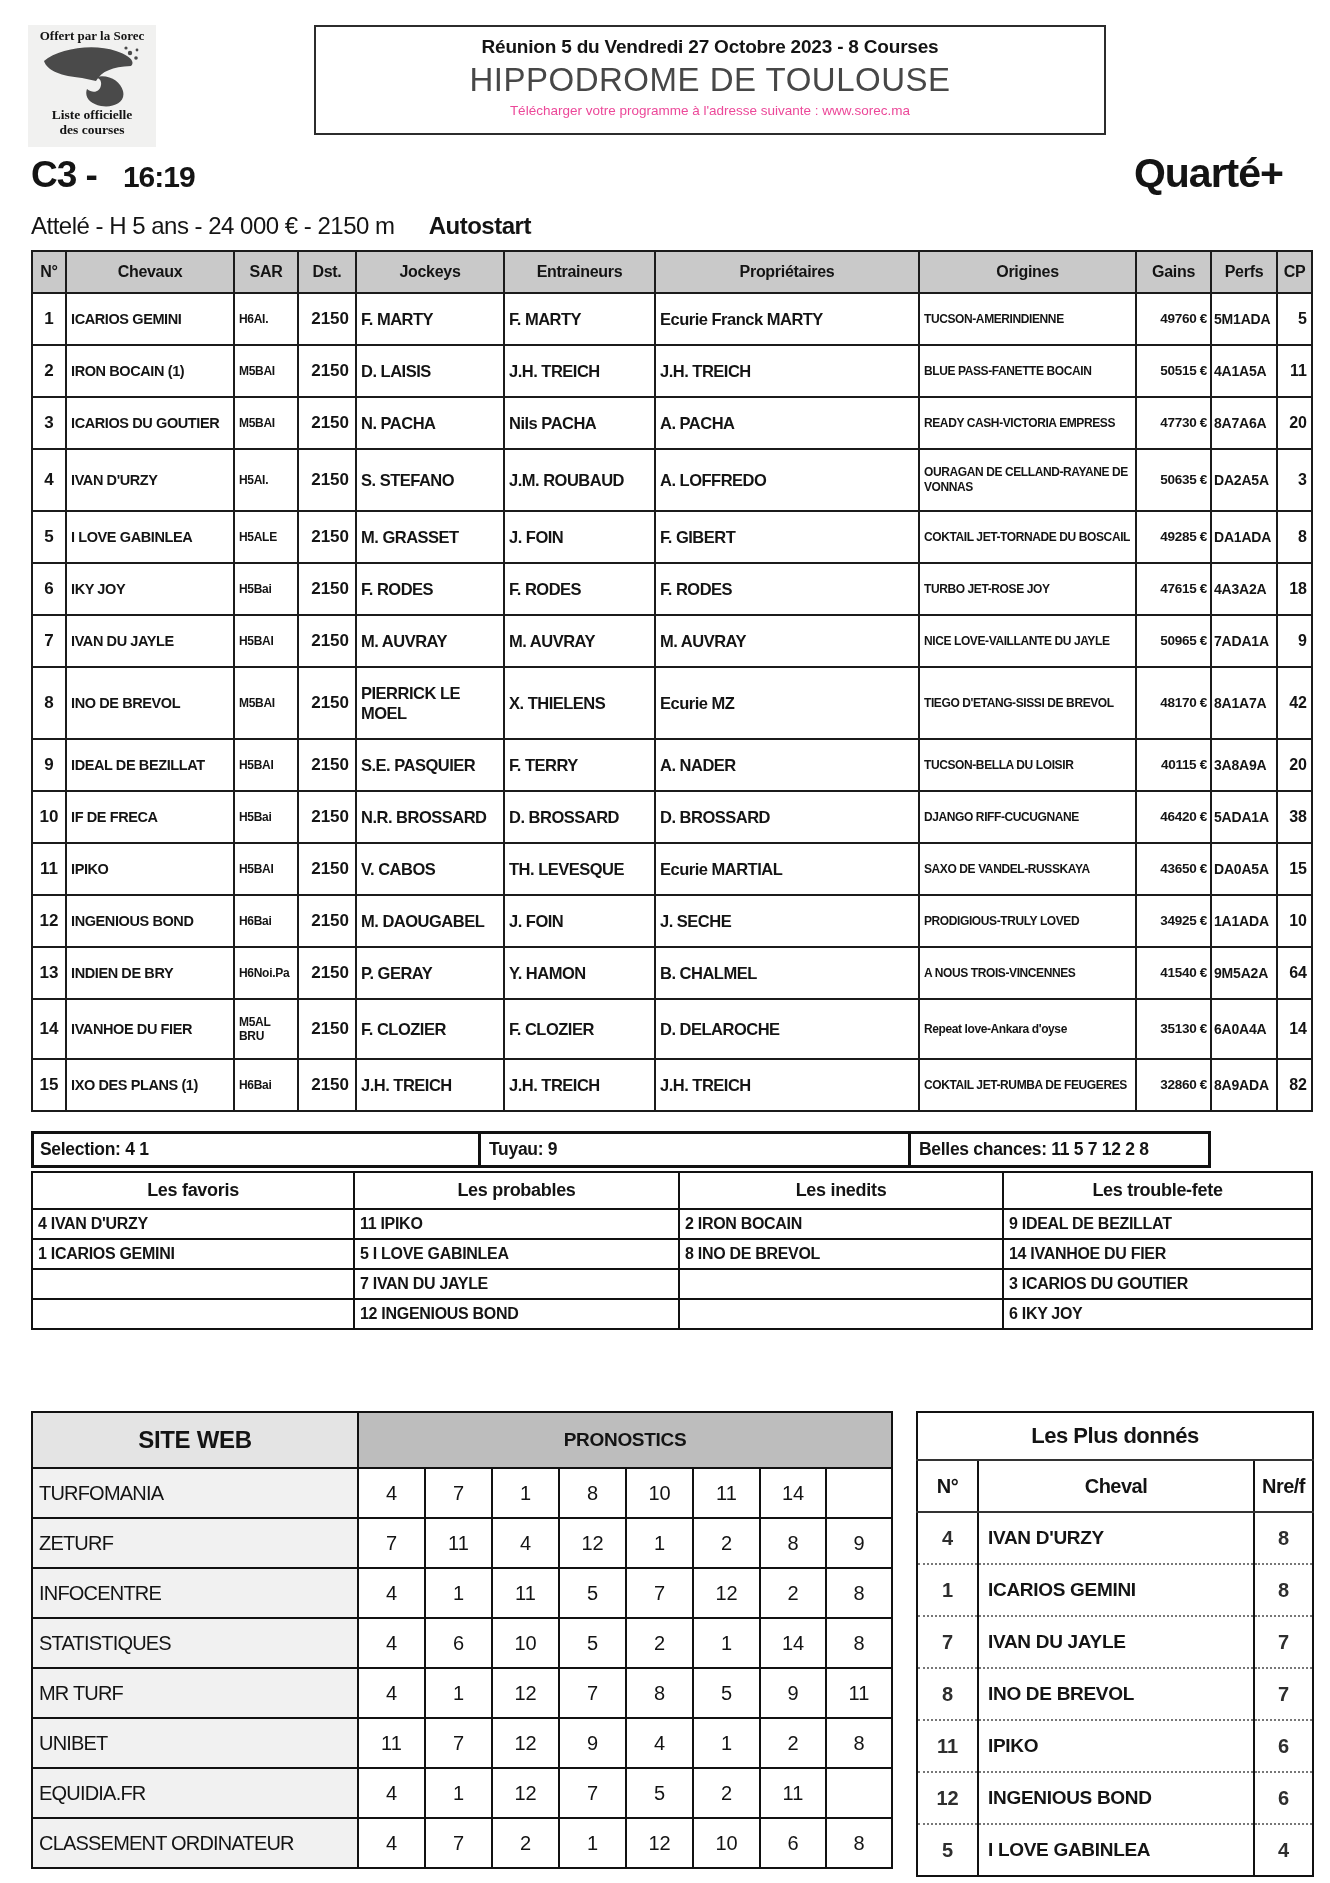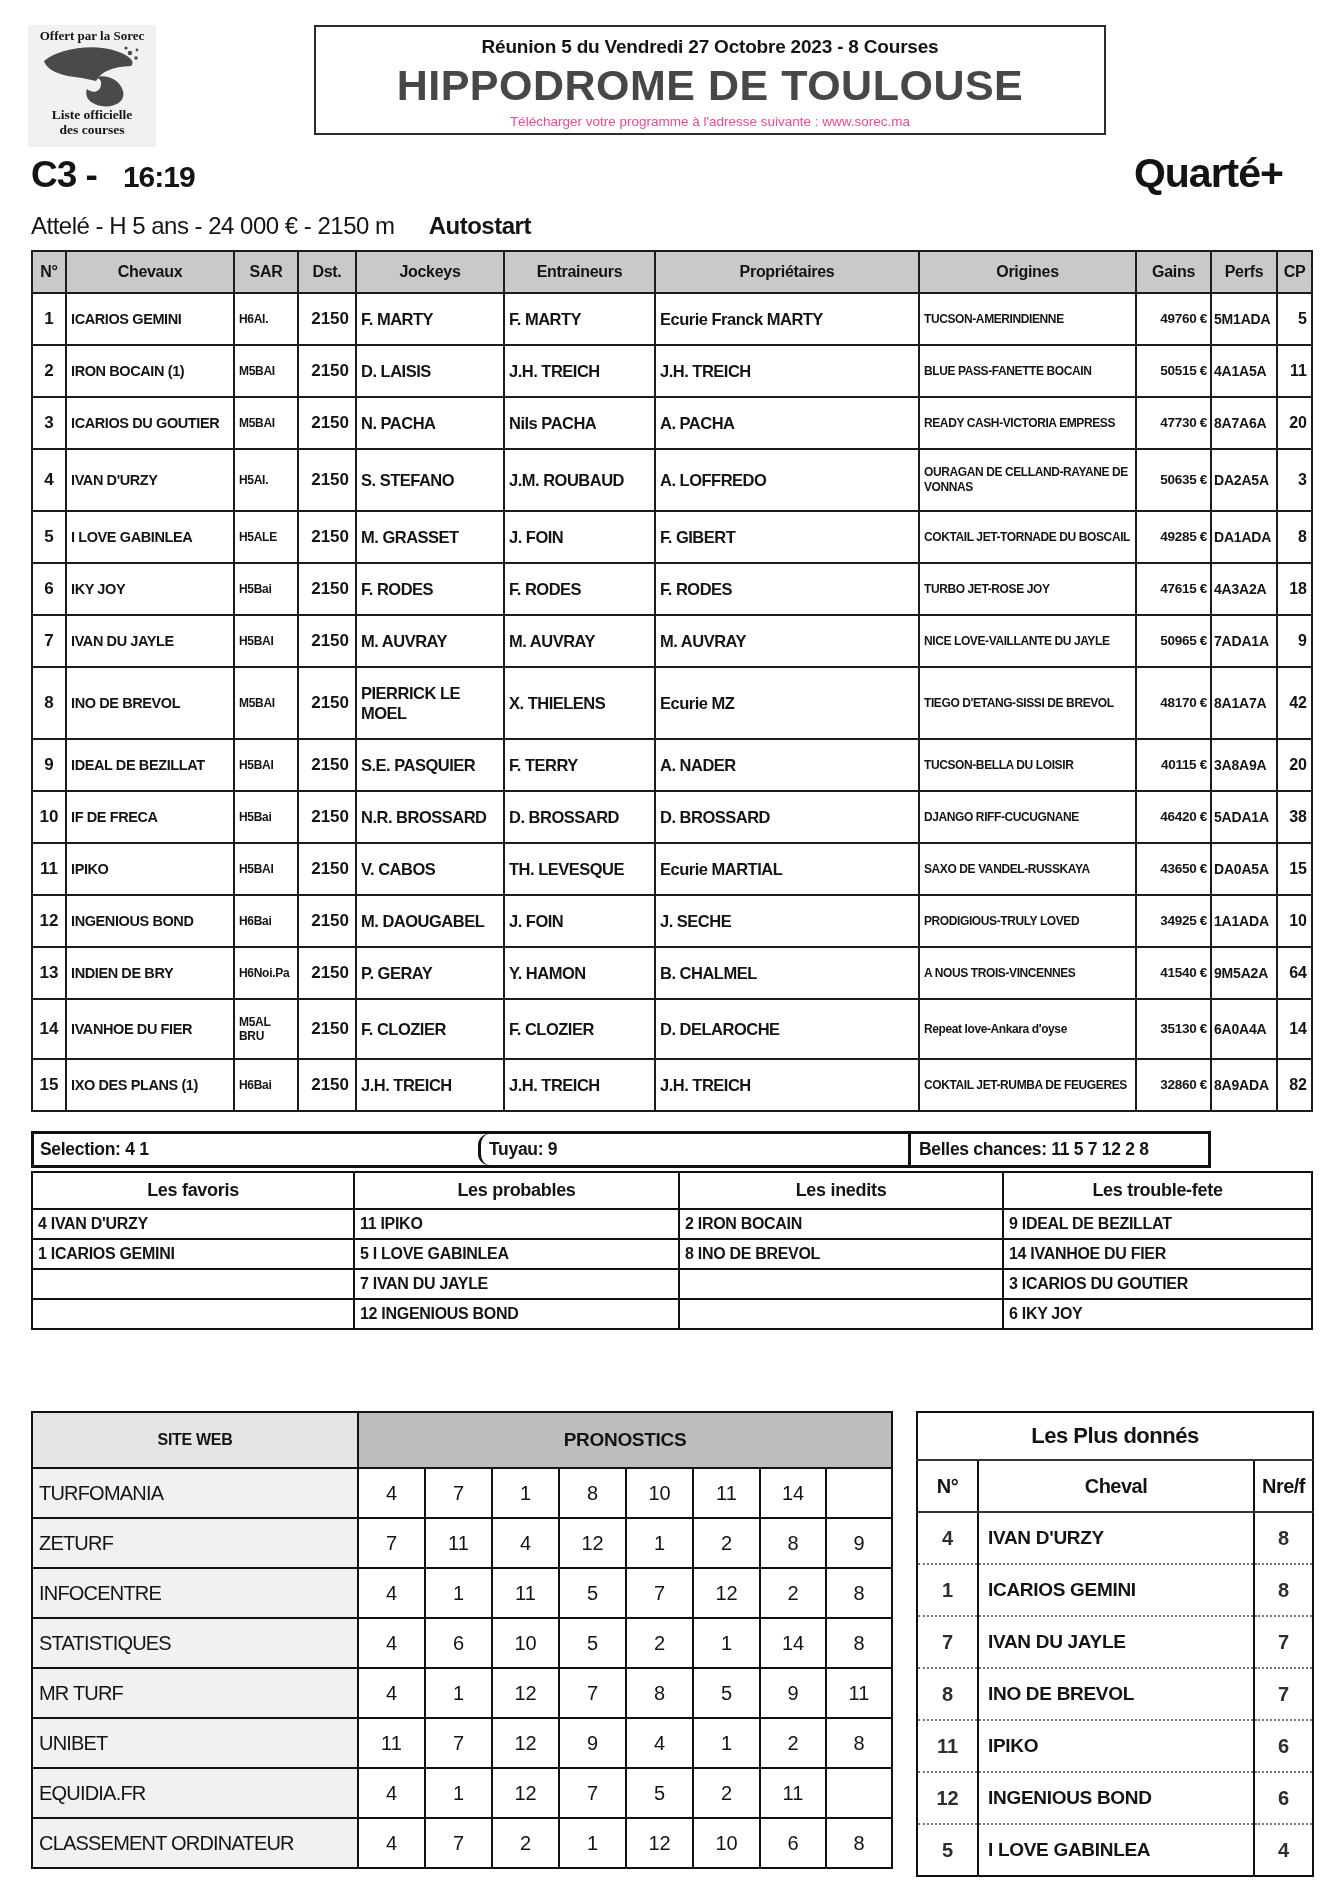--- a/index.html
+++ b/index.html
@@ -10,21 +10,21 @@
   
   .topzone{position:relative;height:150px;flex:0 0 auto;}
   .logo-box{position:absolute;left:-3px;top:25px;width:128px;height:122px;background:#f1f1f0;
             text-align:center;font-family:"Liberation Serif",serif;font-weight:bold;}
   .logo-box .lg-t{font-size:13px;padding-top:3px;}
   .logo-box svg{display:block;margin:1px auto 0 auto;}
   .logo-box .lg-b{font-size:13.5px;line-height:15px;}
   .header-box{position:absolute;left:283px;top:25px;width:792px;height:110px;
               border:2px solid #2c2c2c;text-align:center;box-sizing:border-box;}
   .hb1{font-size:19px;font-weight:bold;margin-top:9px;letter-spacing:-0.2px;}
-  .hb2{font-size:43px;font-weight:bold;color:#474747;letter-spacing:0.5px;margin-top:3px;}
+  .hb2{font-size:33px;font-weight:normal;color:#474747;letter-spacing:0.5px;margin-top:3px;}
   .hb3{font-size:13.5px;margin-top:4px;color:#ec4899;}
   
   .title-row{display:flex;align-items:baseline;height:52px;flex:0 0 auto;}
   .race-code{font-size:37px;font-weight:bold;letter-spacing:-1px;}
   .race-name{font-size:37px;font-weight:bold;letter-spacing:-1px;margin-left:22px;}
   .race-time{font-size:30px;font-weight:bold;margin-left:26px;letter-spacing:-1px;}
   .bet-type{font-size:41px;font-weight:bold;margin-left:auto;margin-right:28px;letter-spacing:-1px;}
   .cond-row{margin-top:10px;font-size:24px;letter-spacing:-0.5px;height:34px;flex:0 0 auto;}
   .cond-row b{margin-left:28px;letter-spacing:-0.5px;}
   
@@ -39,32 +39,32 @@
   td.c-dst{text-align:right;font-size:17px;padding-right:6px;}
   td.c-jockey,td.c-trainer,td.c-owner{font-size:16.5px;letter-spacing:-0.5px;}
   td.c-origin{font-size:12px;line-height:15px;letter-spacing:-0.4px;}
   td.c-gains{text-align:right;font-size:13.5px;padding-right:3px;letter-spacing:-0.3px;}
   td.c-perfs{font-size:14px;word-break:break-all;letter-spacing:-0.2px;padding-left:2px;padding-right:2px;}
   td.c-cp{text-align:right;font-size:16px;padding-right:4px;}
   
   .selbar{display:flex;width:1180px;border:3px solid #111;margin-top:19px;flex:0 0 auto;box-sizing:border-box;align-items:flex-end;}
   .selbar .cell{font-size:17.5px;font-weight:bold;padding:5px 6px;letter-spacing:-0.3px;}
   .selbar .c1{width:432px;}
-  .selbar .c2{width:430px;border-left:3px solid #111;padding-left:8px;box-sizing:border-box;border-radius:11px;}
+  .selbar .c2{width:430px;border-left:3px solid #111;padding-left:8px;box-sizing:border-box;}
   .selbar .c3{flex:1;border-left:3px solid #111;padding-left:8px;box-sizing:border-box;}
   
   .picks{width:1280px;margin-top:3px;flex:0 0 auto;}
   .picks th,.picks td{border:2.5px solid #111;}
   .picks th{font-size:18px;font-weight:bold;padding:7px 2px;letter-spacing:-0.3px;background:#fff;}
   .picks td{font-size:16px;font-weight:bold;padding:2px 5px;height:24px;letter-spacing:-0.3px;}
   
   .bottomzone{margin-top:auto;display:flex;align-items:flex-start;flex:0 0 auto;}
   .prono{width:860px;}
   .prono th,.prono td{border:2.5px solid #111;text-align:center;}
-  .prono th.sitehead{background:#e4e4e4;font-size:16px;font-weight:bold;height:52px;letter-spacing:-0.3px;}
+  .prono th.sitehead{background:#e4e4e4;font-size:24px;font-weight:bold;height:52px;letter-spacing:-0.3px;}
   .prono th.pronohead{background:#bdbdbd;font-size:19px;font-weight:bold;letter-spacing:-0.3px;}
   .prono td.site{background:#f1f1f1;text-align:left;font-size:20px;font-weight:normal;
                  padding-left:6px;letter-spacing:-0.8px;height:46px;}
   .prono td.pn{font-size:20px;font-weight:normal;}
   .plus{width:396px;margin-left:23px;}
   .plus td,.plus th{border-left:2.5px solid #111;border-right:2.5px solid #111;
                     border-top:2px dotted #777;border-bottom:2px dotted #777;}
   .plus .outer-t{border-top:2.5px solid #111 !important;}
   .plus .outer-b{border-bottom:2.5px solid #111 !important;}
   .plus th.title{font-size:22px;font-weight:bold;height:44px;text-align:center;letter-spacing:-0.5px;

